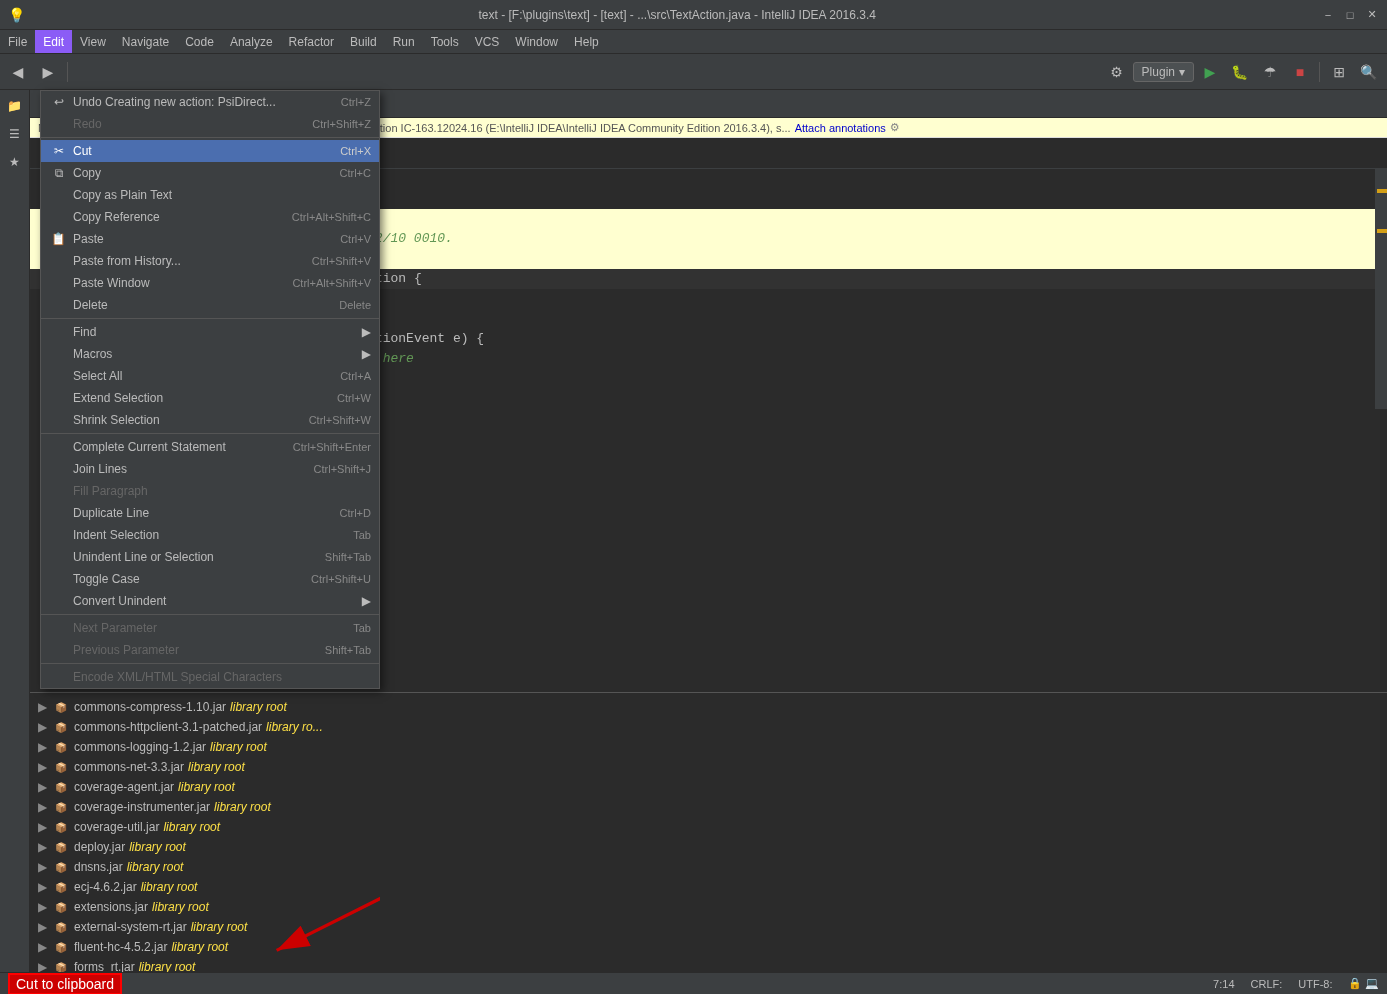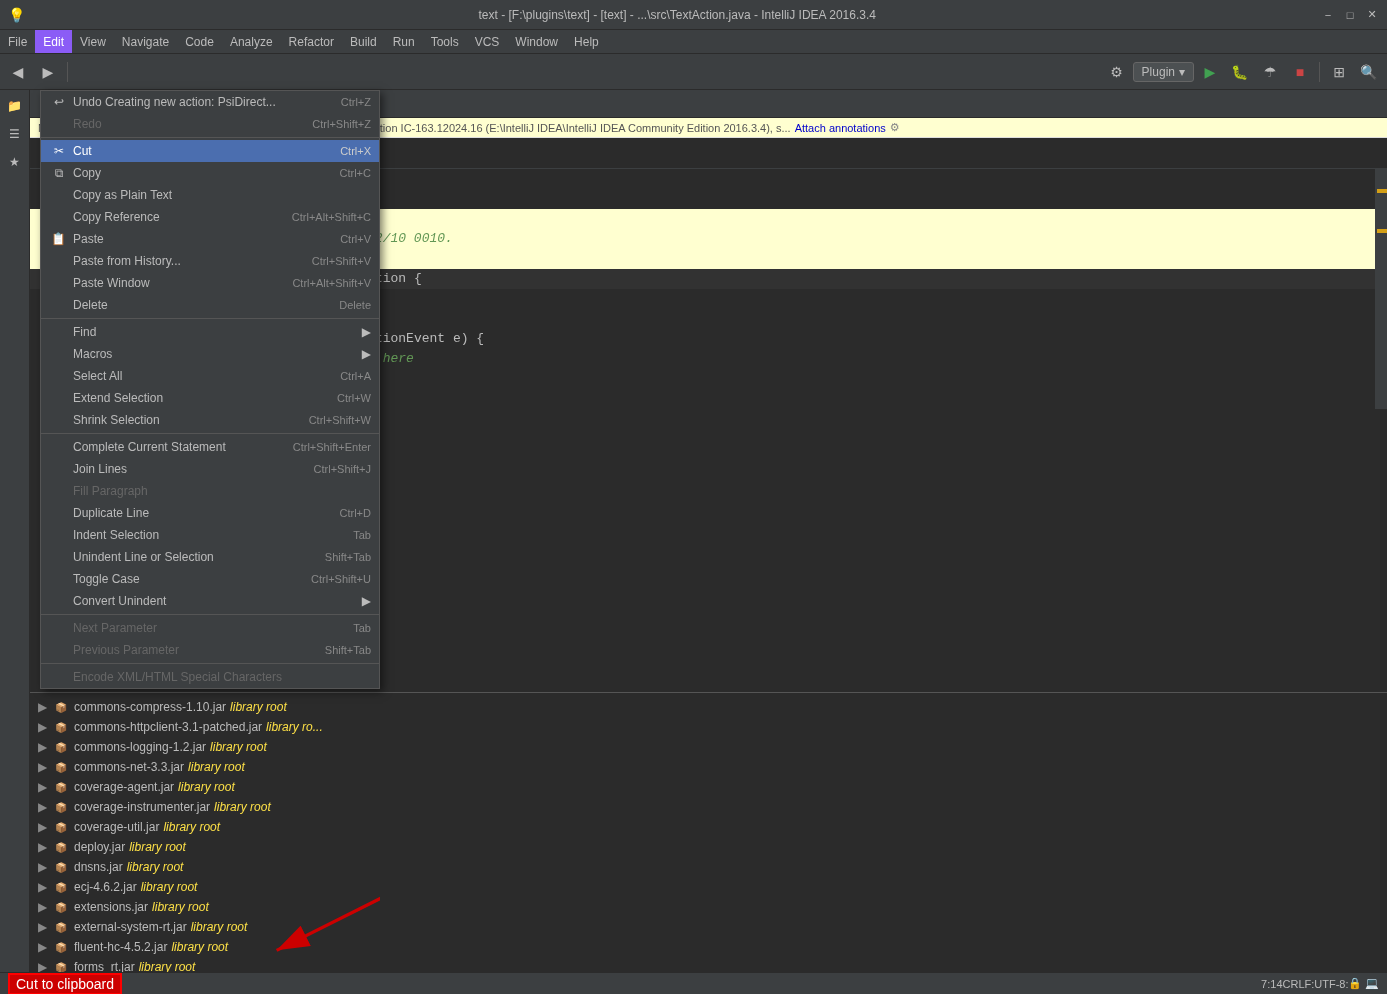--- a/index.html
+++ b/index.html
@@ -254,21 +254,21 @@
       height: 22px;
       background: #3c3f41;
       border-top: 1px solid #2b2b2b;
       display: flex;
       align-items: center;
       padding: 0 8px;
       font-size: 11px;
       color: #bbbbbb;
     }
     .status-left { flex: 1; display: flex; align-items: center; gap: 4px; }
-    .status-right { display: flex; align-items: center; gap: 0; }
+    .status-right { display: flex; align-items: center; gap: 16px; }
     .status-cut {
       background: #cc0000;
       color: white;
       padding: 1px 6px;
       font-size: 14px;
       border: 2px solid #ff0000;
     }
     .status-arrow {
       position: absolute;
       bottom: 30px;

